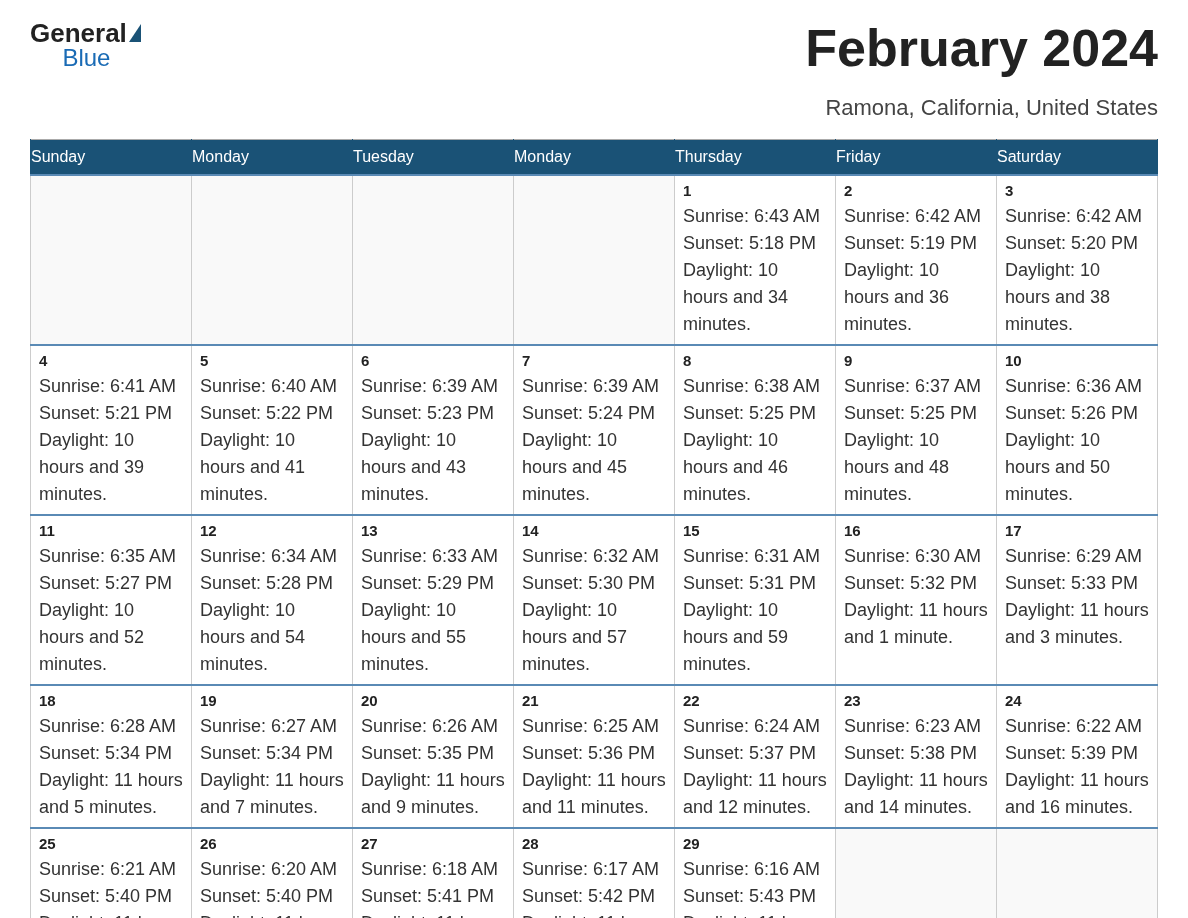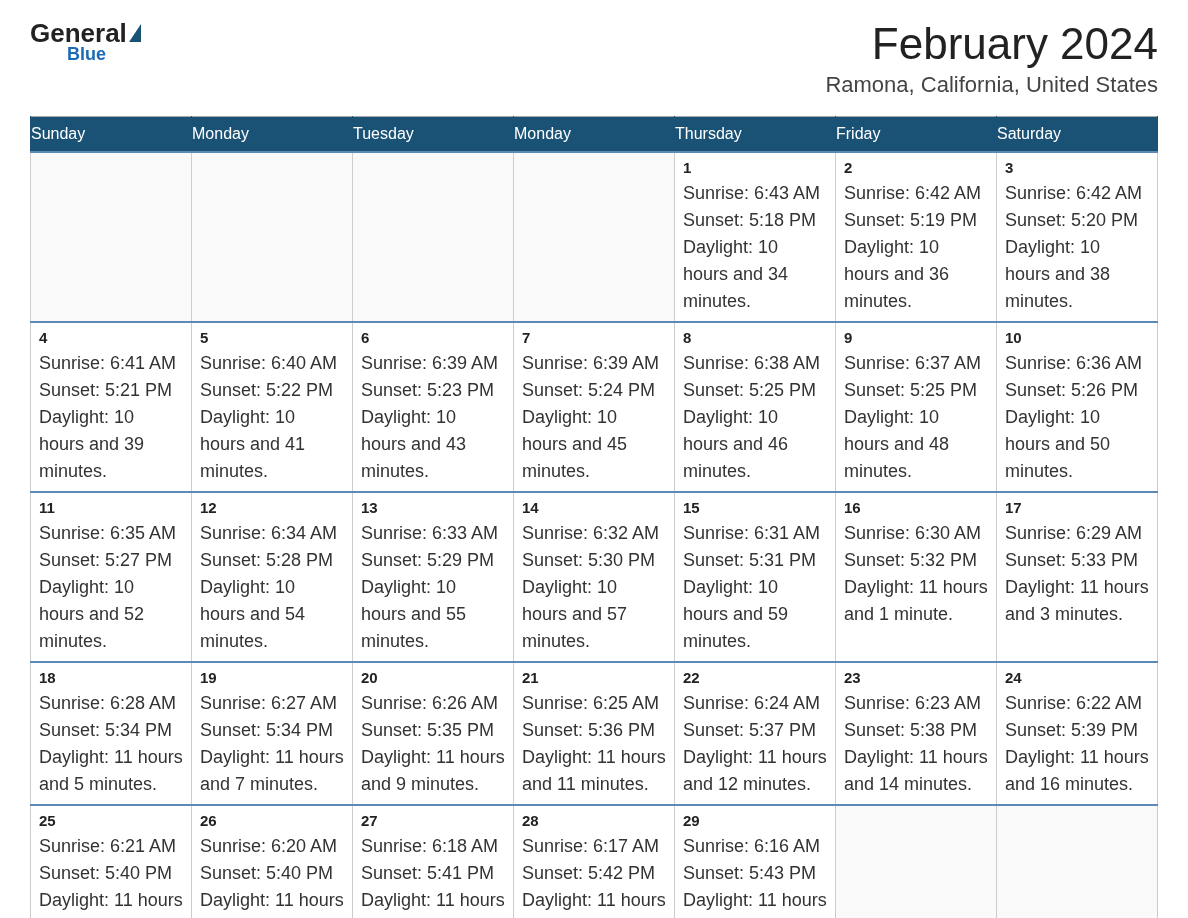--- a/index.html
+++ b/index.html
@@ -33,38 +33,38 @@
     .logo-arrow {
       width: 0;
       height: 0;
       border-left: 12px solid transparent;
       border-bottom: 18px solid #1a5276;
       margin: 0 2px;
       display: inline-block;
     }
     .logo-blue {
       color: #1a6bb5;
-      font-size: 18px;
-      font-weight: bold;
+      font-size: 24px;
+      font-weight: normal;
       margin-top: -2px;
     }
     .title-block {
       text-align: right;
     }
     .title-block h1 {
-      font-size: 44px;
-      font-weight: normal;
+      font-size: 52px;
+      font-weight: bold;
       color: #222;
       line-height: 1.1;
     }
     .title-block h2 {
       font-size: 22px;
       font-weight: normal;
       color: #444;
-      margin-top: 4px;
+      margin-top: 18px;
     }
     .calendar {
       width: 100%;
       border-collapse: collapse;
       border: 1px solid #aaa;
     }
     .calendar th {
       background-color: #1a5276;
       color: #fff;
       font-size: 16px;

